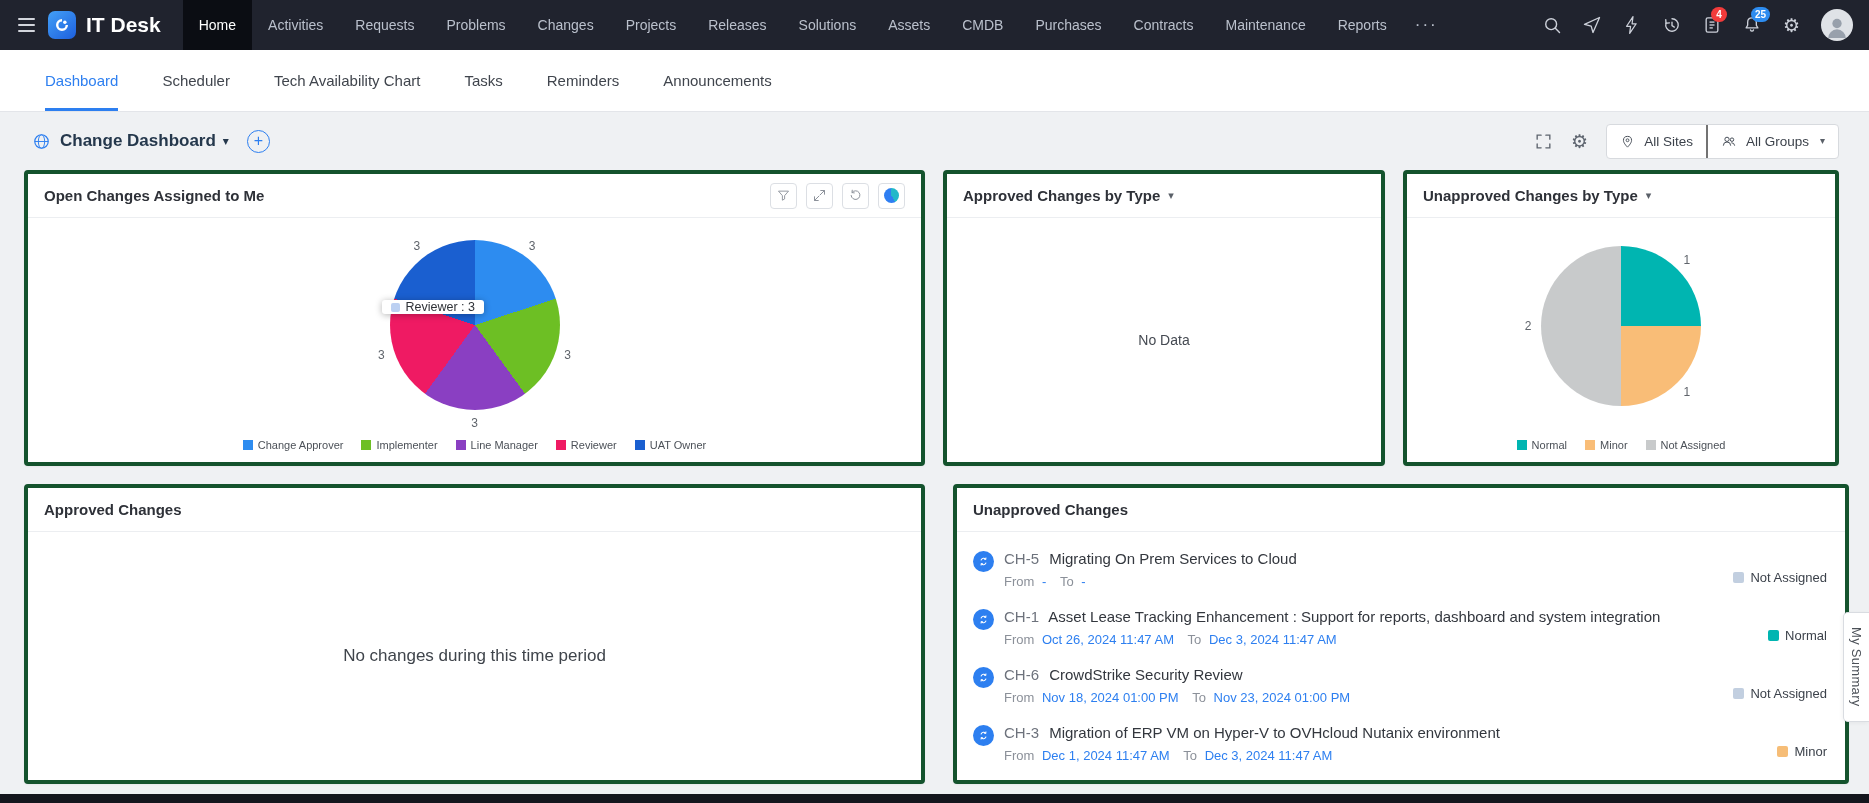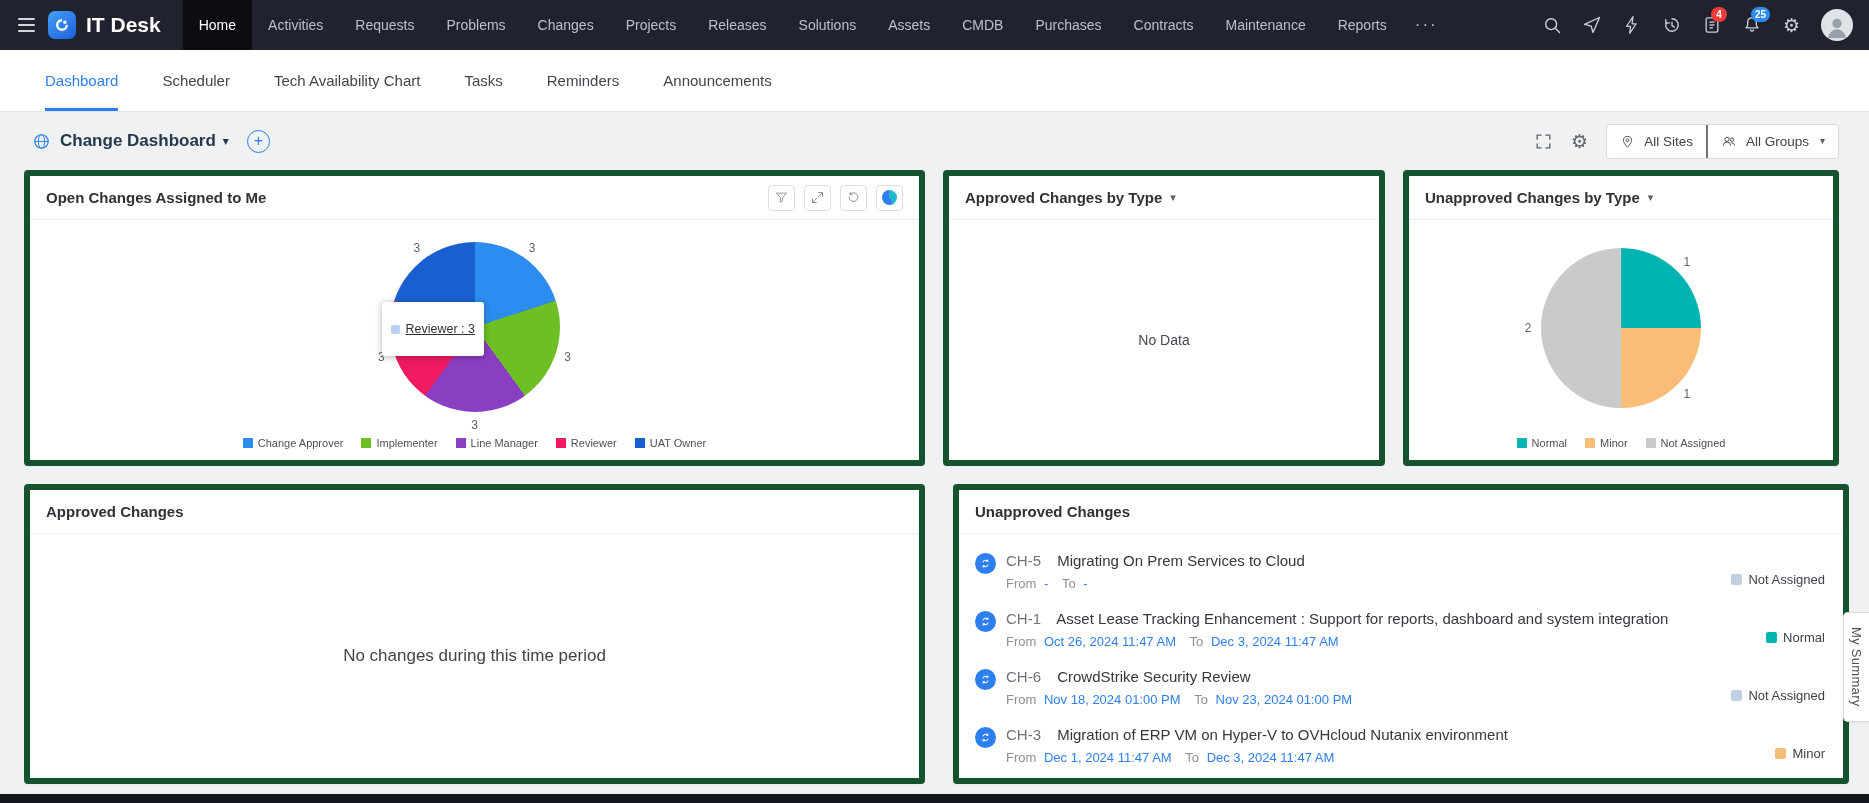--- a/index.html
+++ b/index.html
@@ -44,52 +44,52 @@
   .dash-actions { margin-left:auto; display:flex; align-items:center; gap:18px; }
   .hd-icon { color:#5d646e; cursor:pointer; display:flex; }
   .filter-group { display:flex; background:#fff; border:1px solid #d7dade; border-radius:4px; height:35px; align-items:stretch; }
   .filter-btn { display:flex; align-items:center; gap:9px; padding:8px 13px; font-size:13.5px; color:#3c424b; cursor:pointer; }
   .filter-btn + .filter-btn { border-left:2px solid #737373; }
 
   
   .content { padding:0 30px 0 24px; }
   .row1 { display:grid; grid-template-columns:901px 442px 436px; gap:18px; }
   .row2 { display:grid; grid-template-columns:901px 896px; gap:28px; margin-top:18px; }
-  .card { background:#fff; border:6px solid #14532d; border-radius:4px; box-shadow:0 1px 2px rgba(27,31,35,.04); display:flex; flex-direction:column; }
+  .card { background:#fff; border:4px solid #14532d; border-radius:4px; box-shadow:0 1px 2px rgba(27,31,35,.04); display:flex; flex-direction:column; }
   .row1 .card { height:296px; }
   .row2 .card { height:300px; }
   .card-header { min-height:44px; display:flex; align-items:center; padding:0 16px; border-bottom:1px solid #eceef1; }
   .card-title { font-size:15px; font-weight:700; color:#2e3138; }
   .widget-tools { margin-left:auto; display:flex; gap:9px; }
   .tool-btn { width:27px; height:26px; border:1px solid #dcdfe4; border-radius:4px; display:flex; align-items:center; justify-content:center; color:#8d929b; cursor:pointer; background:#fff; }
   .tool-btn svg { width:15px; height:15px; }
   .mini-pie { width:15px; height:15px; border-radius:50%; background:conic-gradient(#22b8c9 0deg 150deg,#2e7ef2 150deg 360deg); }
   .card-body { flex:1; position:relative; display:flex; flex-direction:column; align-items:center; }
   .pie-wrap { position:relative; margin-top:22px; }
   .pie-wrap.small { margin-top:28px; }
   .pie { border-radius:50%; position:relative; }
   .pie.big { width:170px; height:170px; }
   .pie.sm { width:160px; height:160px; }
   .pie-label { position:absolute; transform:translate(-50%,-50%); font-size:12px; color:#5f646b; }
   .legend { position:absolute; bottom:11px; left:0; right:0; display:flex; justify-content:center; gap:18px; }
   .legend-item { display:flex; align-items:center; gap:5px; font-size:11px; color:#4c5158; cursor:pointer; }
   .legend-swatch { width:10px; height:10px; display:inline-block; }
-  .chart-tooltip { position:absolute; left:-8px; top:60px; background:#fff; border-radius:3px; box-shadow:0 1px 7px rgba(0,0,0,.3); padding:20px 9px; font-size:12.5px; color:#2f3237; display:flex; align-items:center; gap:6px; white-space:nowrap; z-index:3;text-decoration:underline; }
+  .chart-tooltip { position:absolute; left:-8px; top:60px; background:#fff; border-radius:3px; box-shadow:0 1px 7px rgba(0,0,0,.3); padding:0 9px; font-size:12.5px; color:#2f3237; display:flex; align-items:center; gap:6px; white-space:nowrap; z-index:3; }
   .tt-marker { width:9px; height:9px; border-radius:2px; background:#bcd0f2; }
   .empty-center { flex:1; display:flex; align-items:center; justify-content:center; font-size:14px; color:#454a52; width:100%; }
   .empty-center.big { font-size:17px; color:#3f444b; }
 
   
   .list-body { display:block; padding:8px 18px 0 16px; overflow:hidden; }
   .change-item { display:flex; align-items:flex-start; padding:10px 0 9px; gap:10px; }
   .change-icon { width:21px; height:21px; border-radius:50%; background:#2d7ff0; flex:none; display:flex; align-items:center; justify-content:center; margin-top:1px; }
   .change-icon svg { width:15px; height:15px; }
   .change-main { flex:1; min-width:0; }
   .change-title-line { font-size:15px; }
-  .change-id { color:#6d727c; margin-right:12px; cursor:pointer; }
+  .change-id { color:#6d727c; margin-right:6px; cursor:pointer; }
   .change-title { color:#33373e; cursor:pointer; }
   .change-dates { margin-top:7px; font-size:13px; color:#8b9099; }
   .date-value { color:#2d7ff0; margin-left:4px; }
   .date-label.tolbl { margin-left:10px; }
   .change-priority { display:flex; align-items:center; gap:6px; font-size:13px; color:#3c424b; align-self:flex-end; margin-bottom:4px; flex:none; }
   .priority-swatch { width:11px; height:11px; border-radius:2px; display:inline-block; }
 
   
   .side-tab { position:fixed; right:0; top:612px; background:#fff; border:1px solid #d9dce1; border-right:none; border-radius:5px 0 0 5px; padding:14px 5px; writing-mode:vertical-rl; font-size:13px; color:#4c5158; letter-spacing:.3px; cursor:pointer; box-shadow:-1px 1px 4px rgba(0,0,0,.05); z-index:5; }
   .bottom-strip { position:fixed; left:0; bottom:0; width:100%; height:9px; background:#14161d; z-index:6; }

